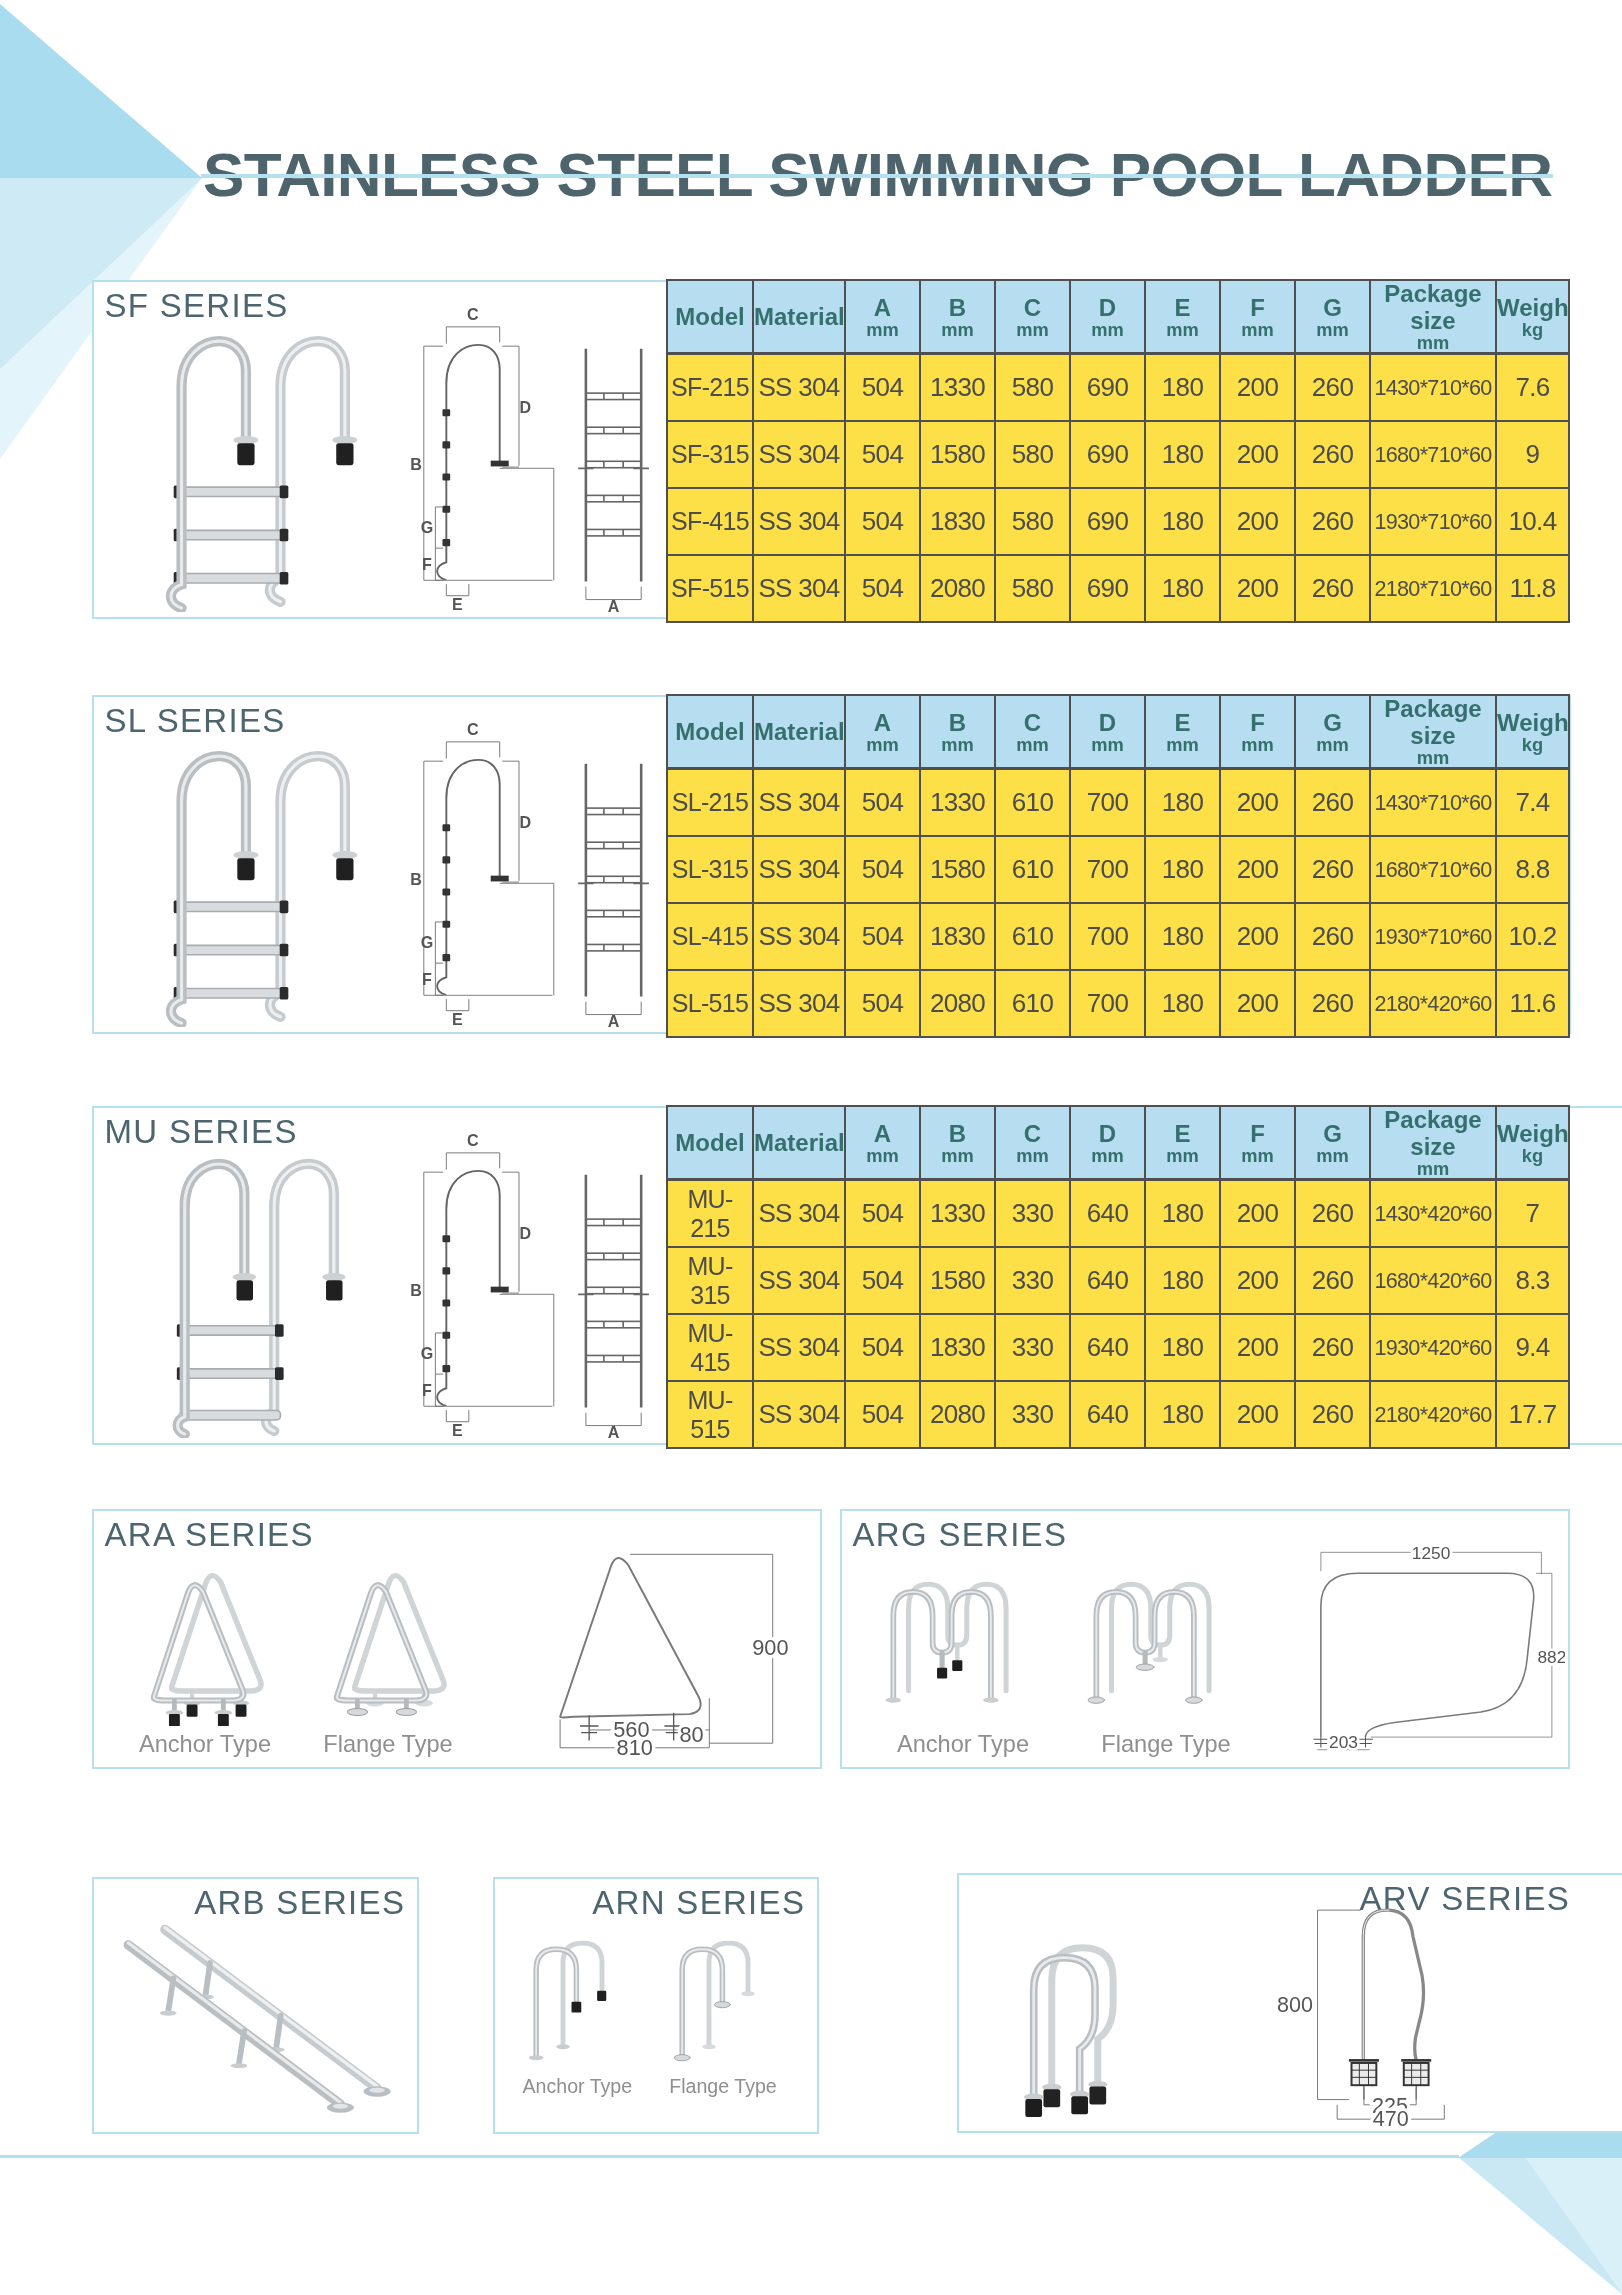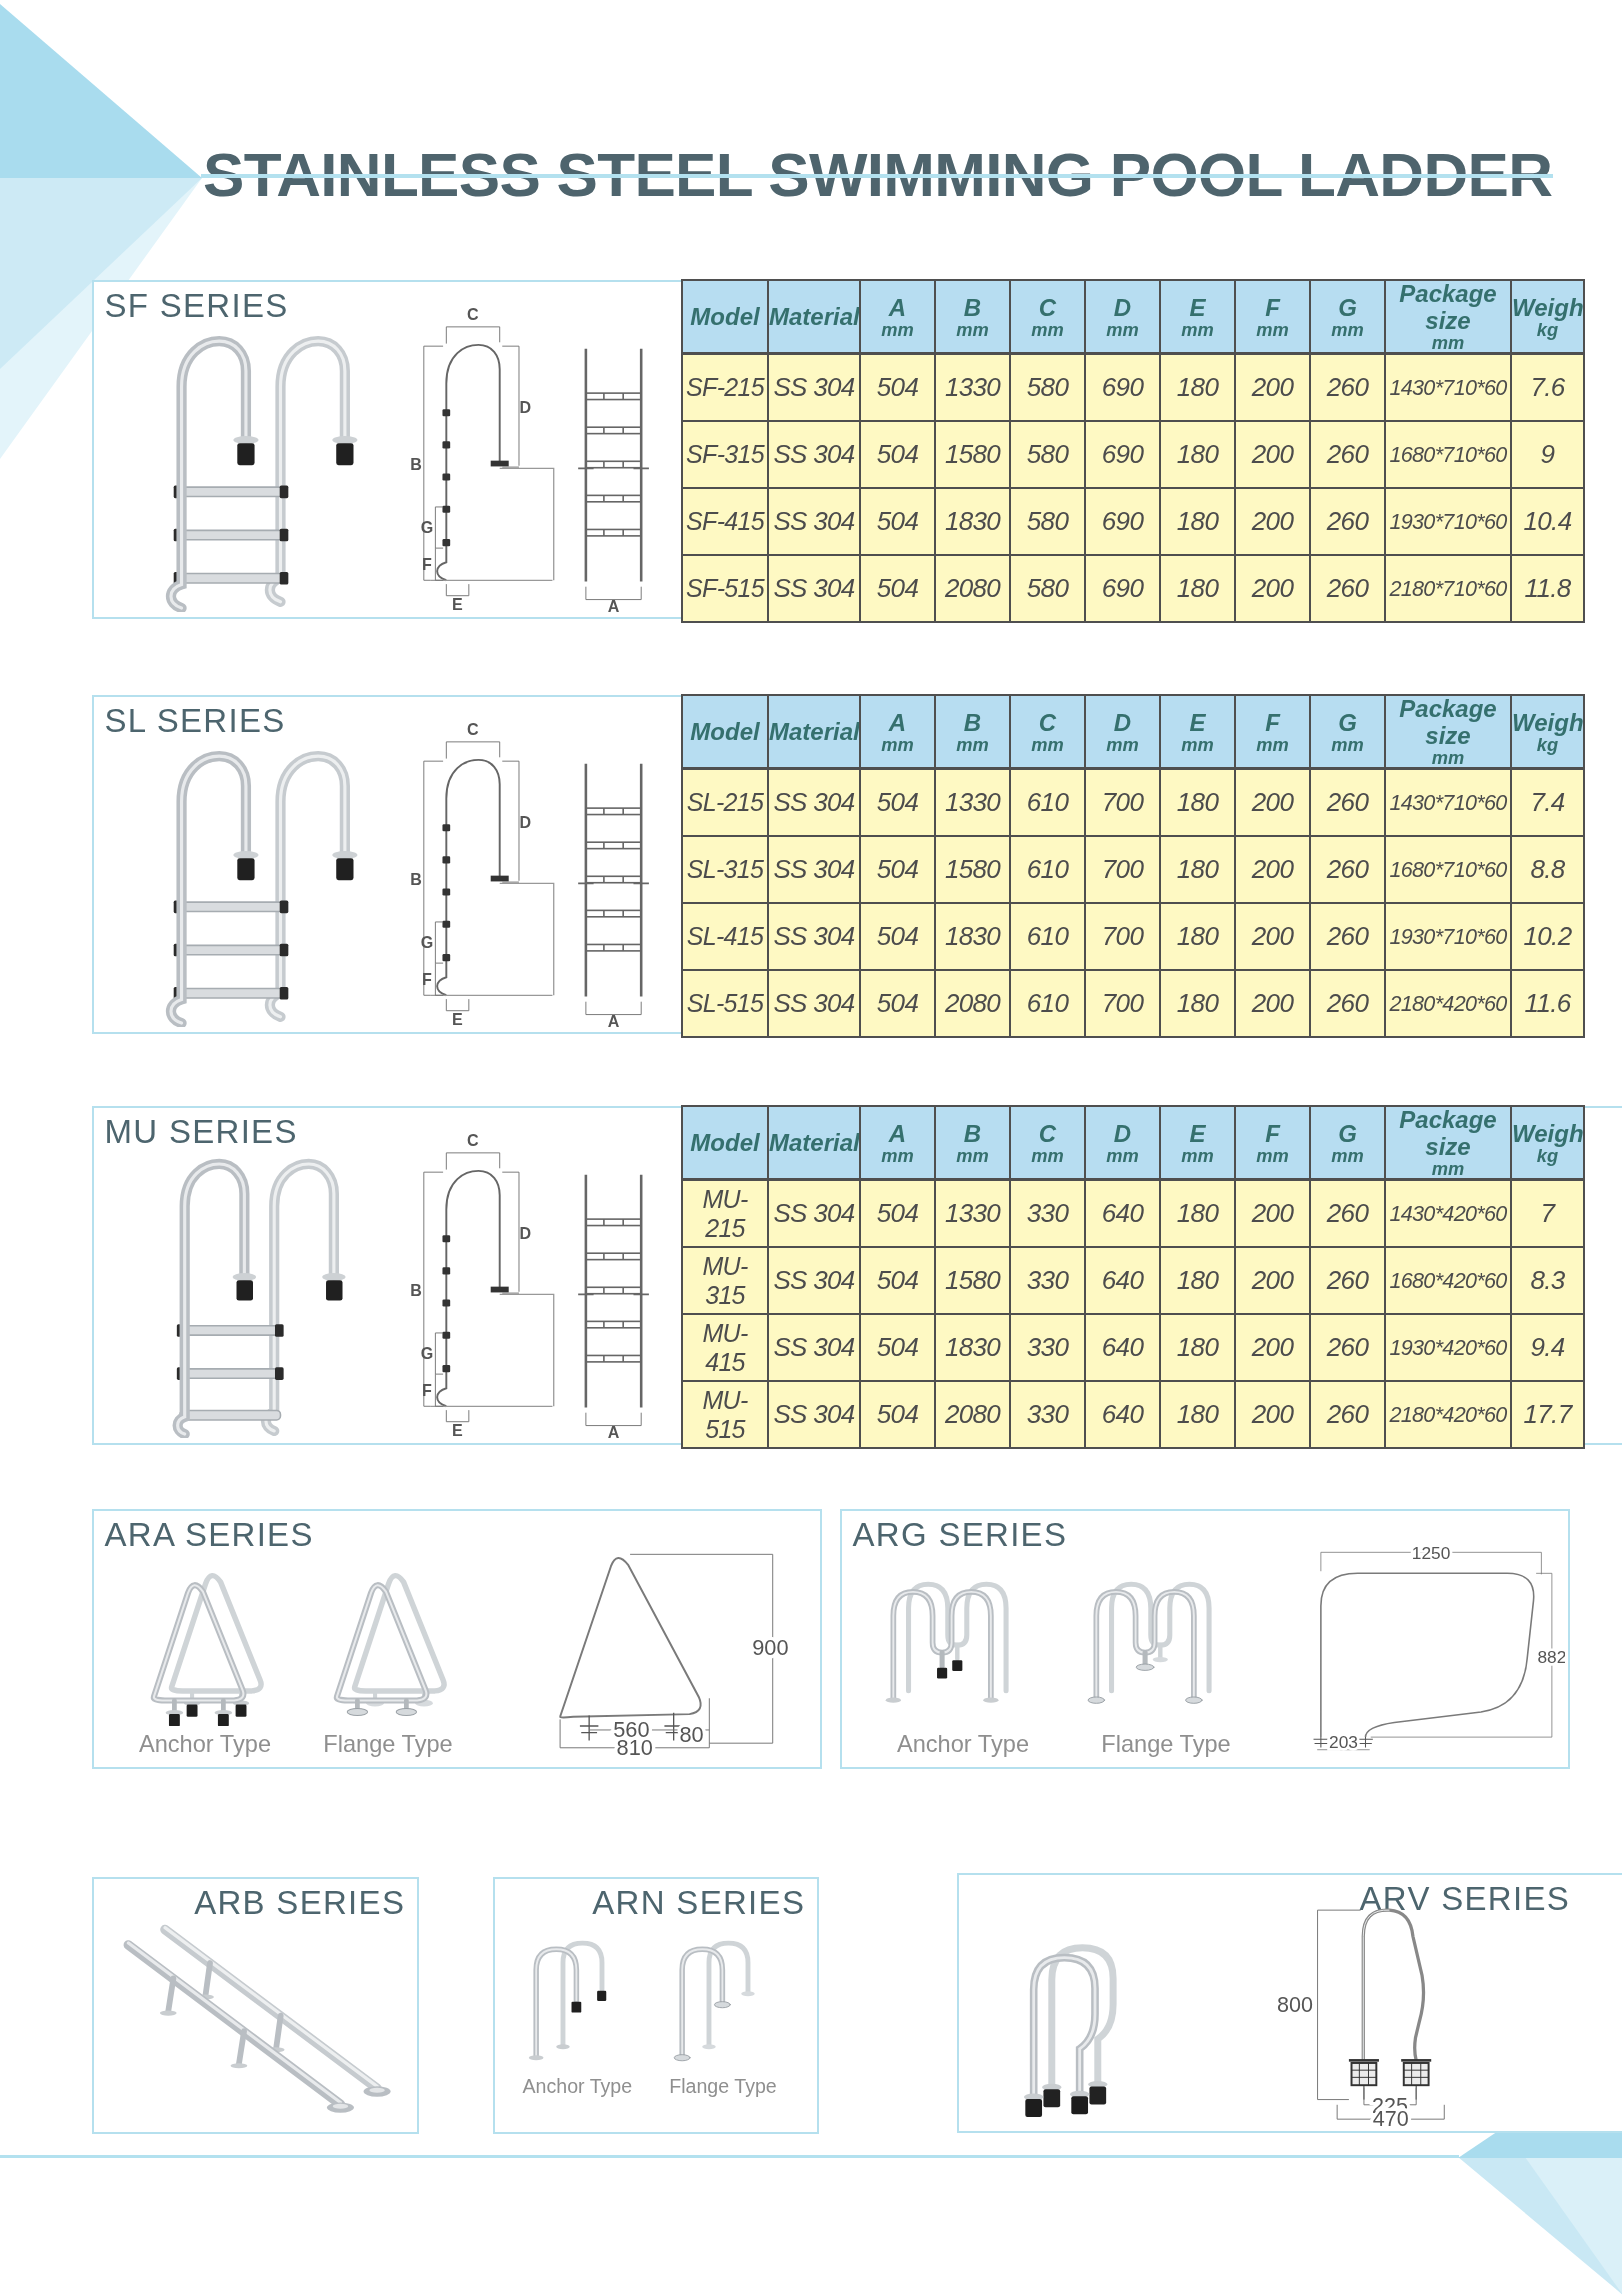--- a/index.html
+++ b/index.html
@@ -31,22 +31,22 @@
 
   .series-label{position:absolute;left:10.5px;top:5.2px;font-size:33px;color:#4d656e;letter-spacing:1.3px;white-space:nowrap;}
   .series-label.right{left:auto;right:11.8px;text-align:right;}
 
   .art{position:absolute;}
   .art svg{width:100%;height:100%;display:block;}
 
   .caption{position:absolute;font-size:23.6px;color:#8f8f8f;text-align:center;white-space:nowrap;}
   .caption.small{font-size:19.6px;}
 
-  .spec-table{position:absolute;left:587px;top:-2.6px;width:899px;height:344px;
-    border-collapse:collapse;table-layout:fixed;background:#fef9c3;font-style:italic;}
+  .spec-table{position:absolute;left:572px;top:-2.6px;width:899px;height:344px;
+    border-collapse:collapse;table-layout:fixed;background:#fde047;}
   .spec-table th,.spec-table td{border:2px solid #4f4f4f;text-align:center;vertical-align:middle;padding:0;overflow:hidden;}
   .spec-table thead th{background:#b7ddf1;border-bottom-width:3.9px;height:69px;}
   .spec-table td{height:65px;font-size:26px;color:#4c4c4c;letter-spacing:-0.7px;}
   .spec-table td:nth-child(1){font-size:25px;}
   .spec-table td:nth-child(10){font-size:21.6px;letter-spacing:-0.7px;}
   .h-label{font-size:24px;font-weight:bold;color:#35706e;line-height:1.1;}
   .h-unit{font-size:18.3px;font-weight:bold;color:#35706e;line-height:1;}
   text{font-family:"Liberation Sans",sans-serif;}
   .dim-num{font-size:33px;fill:#555;paint-order:stroke;stroke:#ffffff;stroke-width:10px;font-weight:400;}
   .dim-letter{font-size:25px;fill:#555;font-weight:bold;}

